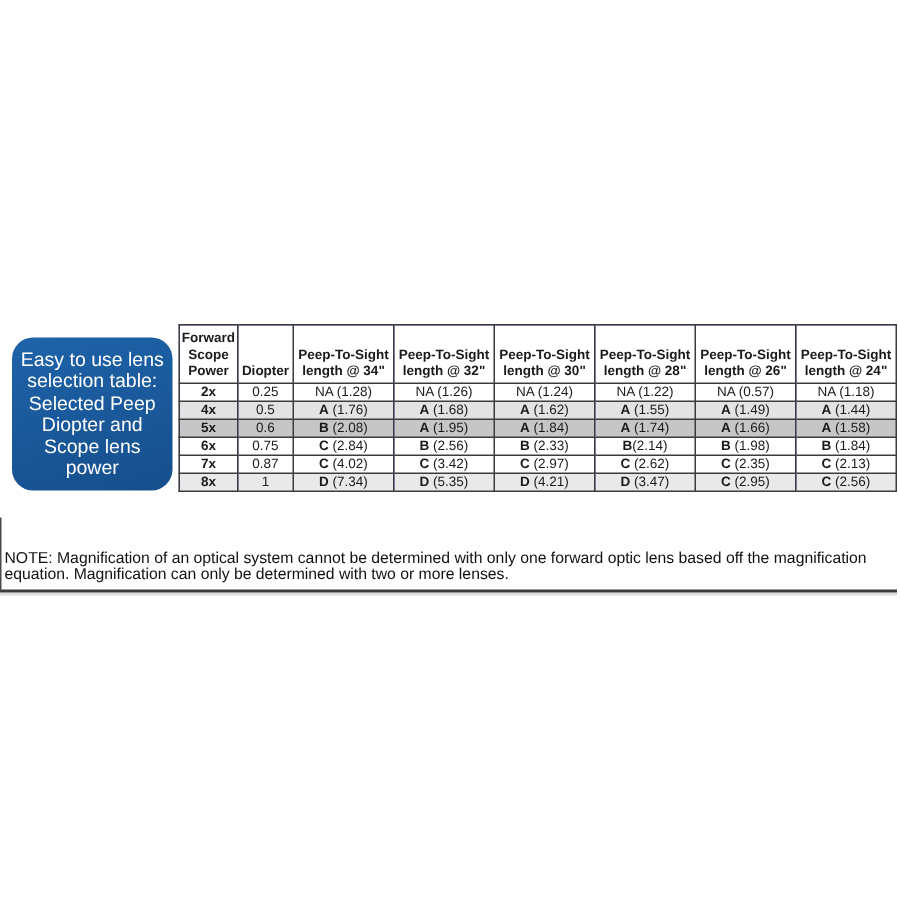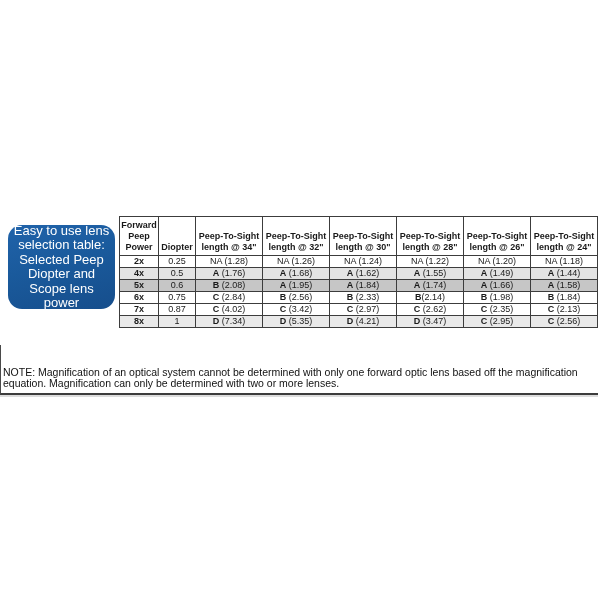--- a/index.html
+++ b/index.html
@@ -13,21 +13,21 @@
     color: #1a1a1a;
     overflow: hidden;
   }
 
   
   .info-box {
     position: absolute;
     left: 8px;
     top: 225px;
     width: 107px;
-    height: 84px;
+    height: 102px;
     border-radius: 14px;
     background: linear-gradient(165deg, #2063aa 0%, #1a5a9c 45%, #164e8c 100%);
     color: #ffffff;
     display: flex;
     flex-direction: column;
     align-items: center;
     justify-content: center;
     text-align: center;
     font-size: 13px;
     line-height: 14.5px;
@@ -106,21 +106,21 @@
         <col style="width:67px">
         <col style="width:67px">
       <col style="width:67px">
         <col style="width:67px">
         <col style="width:67px">
     </colgroup>
     <thead>
       <tr>
         <th>
           <div>Forward</div>
-          <div>Peep</div>
+          <div>Scope</div>
           <div>Power</div>
         </th>
         <th>
           <div>Diopter</div>
         </th>
         <th>
           <div>Peep-To-Sight</div>
           <div>length @ 34"</div>
         </th>
         <th>
@@ -146,21 +146,21 @@
       </tr>
     </thead>
     <tbody>
         <tr style="background: rgb(255, 255, 255);">
           <td class="c-power">2x</td>
           <td>0.25</td>
           <td>NA (1.28)</td>
           <td>NA (1.26)</td>
           <td>NA (1.24)</td>
           <td>NA (1.22)</td>
-          <td>NA (1.20)</td>
+          <td>NA (0.57)</td>
           <td>NA (1.18)</td>
         </tr>
         <tr style="background: rgb(227, 227, 227);">
           <td class="c-power">4x</td>
           <td>0.5</td>
           <td><b>A</b> (1.76)</td>
           <td><b>A</b> (1.68)</td>
           <td><b>A</b> (1.62)</td>
           <td><b>A</b> (1.55)</td>
           <td><b>A</b> (1.49)</td>

